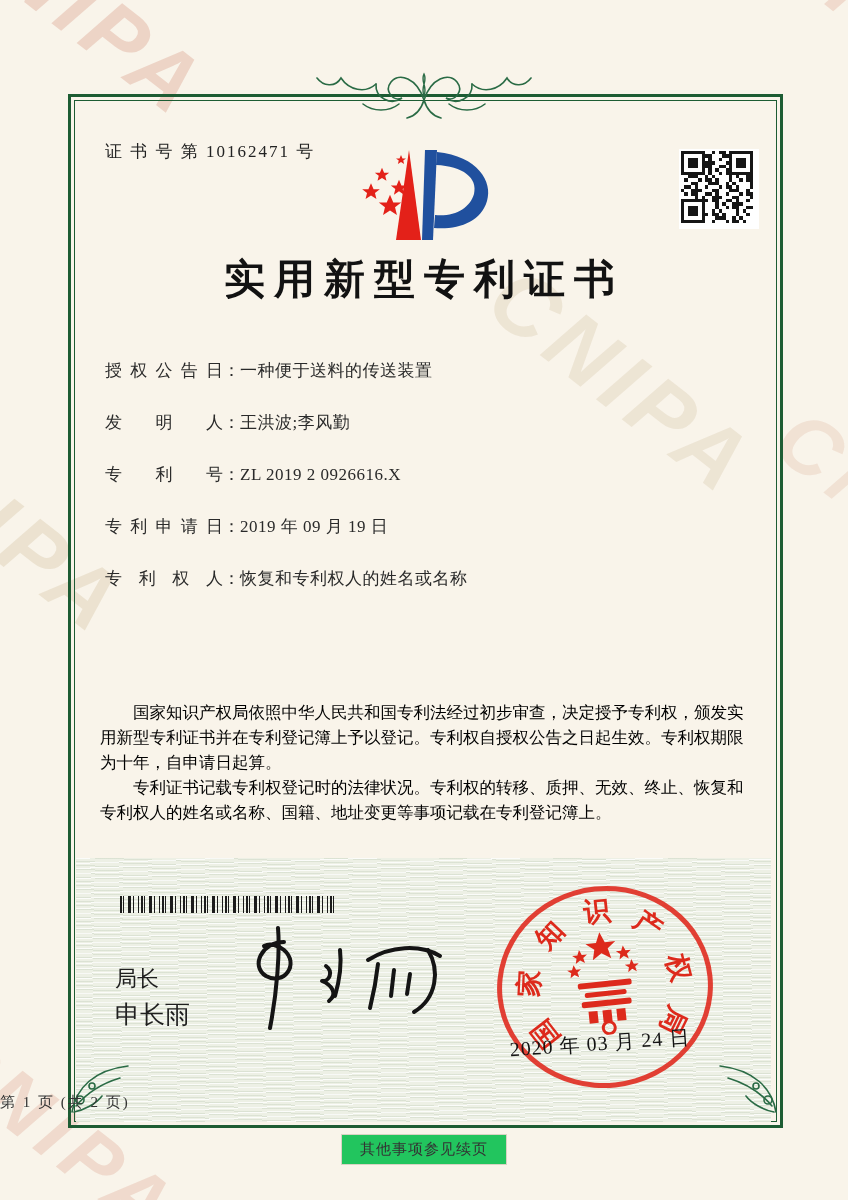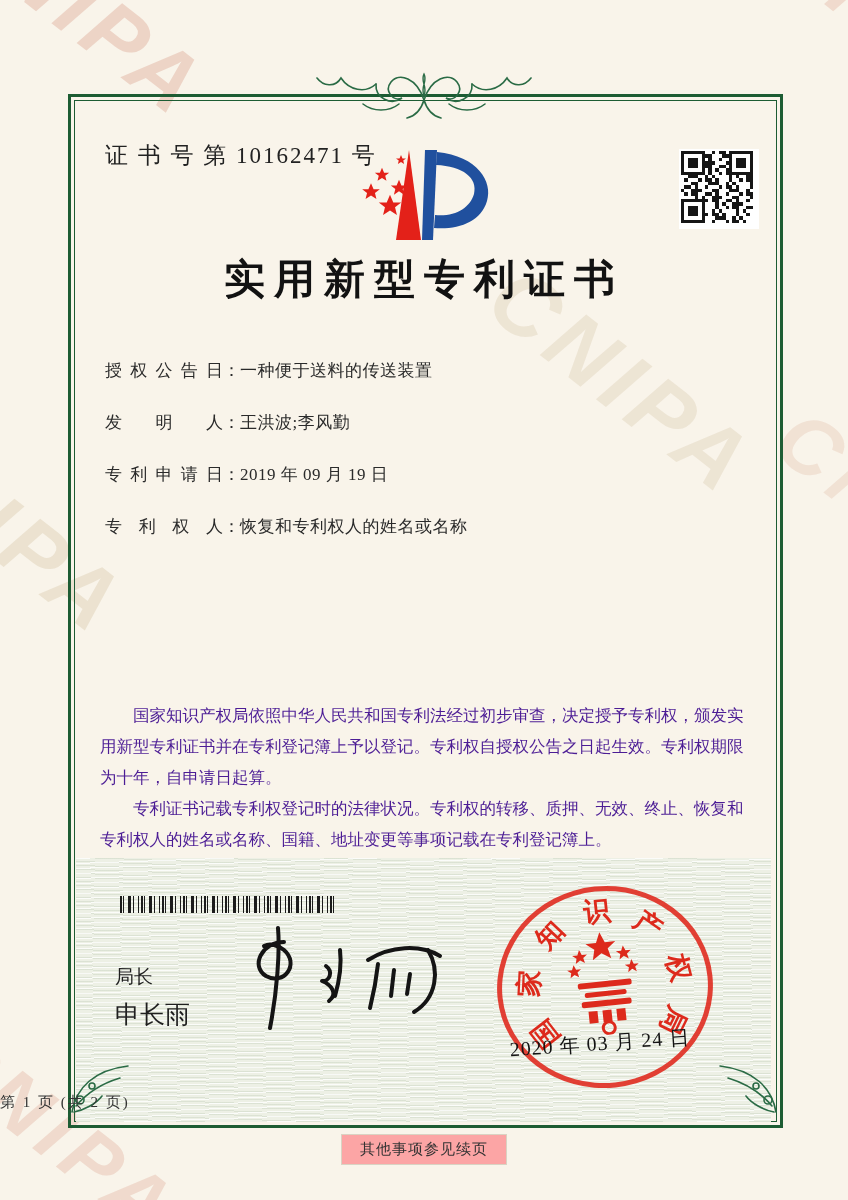--- a/index.html
+++ b/index.html
@@ -24,65 +24,65 @@
 
   
   .waveband{position:absolute;left:76px;top:858px;width:695px;height:264px;z-index:3;
     background-color:#edf0e5;
     background-image:
       repeating-linear-gradient(178deg, rgba(255,255,255,.8) 0px, rgba(255,255,255,.8) 1px, transparent 1px, transparent 5px),
       repeating-linear-gradient(2deg, rgba(150,172,142,.20) 0px, rgba(150,172,142,.20) 1px, transparent 1px, transparent 4px);}
 
   .content{position:absolute;left:0;top:0;width:848px;height:1200px;z-index:5;}
 
-  .certno{position:absolute;left:105px;top:140px;font-size:23px;letter-spacing:2px;color:#222;}
+  .certno{position:absolute;left:105px;top:140px;font-size:17px;letter-spacing:2px;color:#222;}
 
   .logo{position:absolute;left:348px;top:138px;}
   .qr{position:absolute;left:679px;top:149px;width:76px;height:76px;background:#fff;padding:2px;}
 
   .title{position:absolute;left:0;top:252px;width:848px;text-align:center;
          font-size:41px;font-weight:700;letter-spacing:9px;color:#121212;}
 
   .fields{position:absolute;left:105px;top:360px;width:650px;font-size:17px;}
   .frow{height:22px;line-height:22px;margin-bottom:30px;white-space:nowrap;}
   .flabel{display:inline-block;width:118px;text-align:justify;text-align-last:justify;vertical-align:top;}
   .fcolon{display:inline-block;vertical-align:top;}
   .fvalue{display:inline-block;margin-left:0;vertical-align:top;letter-spacing:.5px;}
   .grantrow{margin-top:4px;}
   .grant2{margin-left:45px;}
 
   .paras{position:absolute;left:100px;top:700px;width:652px;font-size:16.5px;
-         line-height:31px;color:#4c1d95;}
+         line-height:25px;color:#000000;}
   .paras p{margin:0;text-indent:2em;}
 
   .barcode{position:absolute;left:120px;top:896px;width:214px;height:17px;
     background:repeating-linear-gradient(90deg,#1c1c1c 0 2px,transparent 2px 3px,
       #1c1c1c 3px 4px,transparent 4px 8px,#1c1c1c 8px 11px,transparent 11px 13px,
       #1c1c1c 13px 14px,transparent 14px 18px,#1c1c1c 18px 19px,transparent 19px 21px);}
 
-  .comm-title{position:absolute;left:115px;top:964px;font-size:19px;
+  .comm-title{position:absolute;left:115px;top:964px;font-size:22px;
       font-family:"Liberation Sans","DejaVu Sans",sans-serif;color:#1f1f1f;}
   .comm-name{position:absolute;left:115px;top:998px;font-size:25px;
       font-family:"Liberation Sans","DejaVu Sans",sans-serif;color:#1f1f1f;}
   .signature{position:absolute;left:222px;top:922px;}
 
   .seal{position:absolute;left:497px;top:886px;width:206px;height:192px;
         border:5px solid rgba(223,38,26,.88);border-radius:50%;transform:rotate(-6deg);}
   .seal-char{position:absolute;left:103px;top:96px;width:0;height:0;
         font-size:27px;font-weight:700;color:#dd2a1c;}
   .seal-char span{position:absolute;left:-14px;top:-14px;width:28px;height:28px;
         text-align:center;line-height:28px;display:block;}
   .seal-emblem{position:absolute;left:54px;top:40px;}
   .seal-date{position:absolute;left:493px;top:1030px;width:214px;text-align:center;
         font-size:20px;color:#141414;letter-spacing:1px;transform:rotate(-4deg);z-index:6;}
 
   .pagefoot{position:absolute;left:0;top:1093px;width:848px;
         font-size:15px;letter-spacing:2px;color:#333;}
   .contnote{position:absolute;left:50%;top:1134px;transform:translateX(-50%);
-        padding:5px 18px;border:1px solid #d9d3c3;background:#fca5a5;
+        padding:5px 18px;border:1px solid #d9d3c3;background:#22c55e;
         font-size:15px;letter-spacing:1px;color:#333;z-index:6;}
 
   .ornament{position:absolute;left:50%;top:60px;transform:translateX(-50%);z-index:4;}
   .corner{position:absolute;z-index:4;}
   .corner-l{left:66px;top:1054px;}
   .corner-r{left:712px;top:1054px;transform:scaleX(-1);}
 </style>
 </head>
 <body>
 
@@ -390,20 +390,23 @@
     <div class="title">实用新型专利证书</div>
 
     <div class="fields">
       <div class="frow">
         <span class="flabel">授权公告日</span><span class="fcolon">：</span><span class="fvalue">一种便于送料的传送装置</span>
       </div>
       <div class="frow">
         <span class="flabel">发明人</span><span class="fcolon">：</span><span class="fvalue">王洪波;李风勤</span>
       </div>
       <div class="frow">
+        <span class="flabel">专利号</span><span class="fcolon">：</span><span class="fvalue">ZL 2019 2 0926616.X</span>
+      </div>
+      <div class="frow">
         <span class="flabel">专利申请日</span><span class="fcolon">：</span><span class="fvalue">2019 年 09 月 19 日</span>
       </div>
       <div class="frow">
         <span class="flabel">专利权人</span><span class="fcolon">：</span><span class="fvalue">恢复和专利权人的姓名或名称</span>
       </div>
     </div>
 
     <div class="paras">
       <p>国家知识产权局依照中华人民共和国专利法经过初步审查，决定授予专利权，颁发实用新型专利证书并在专利登记簿上予以登记。专利权自授权公告之日起生效。专利权期限为十年，自申请日起算。</p>
       <p>专利证书记载专利权登记时的法律状况。专利权的转移、质押、无效、终止、恢复和专利权人的姓名或名称、国籍、地址变更等事项记载在专利登记簿上。</p>

